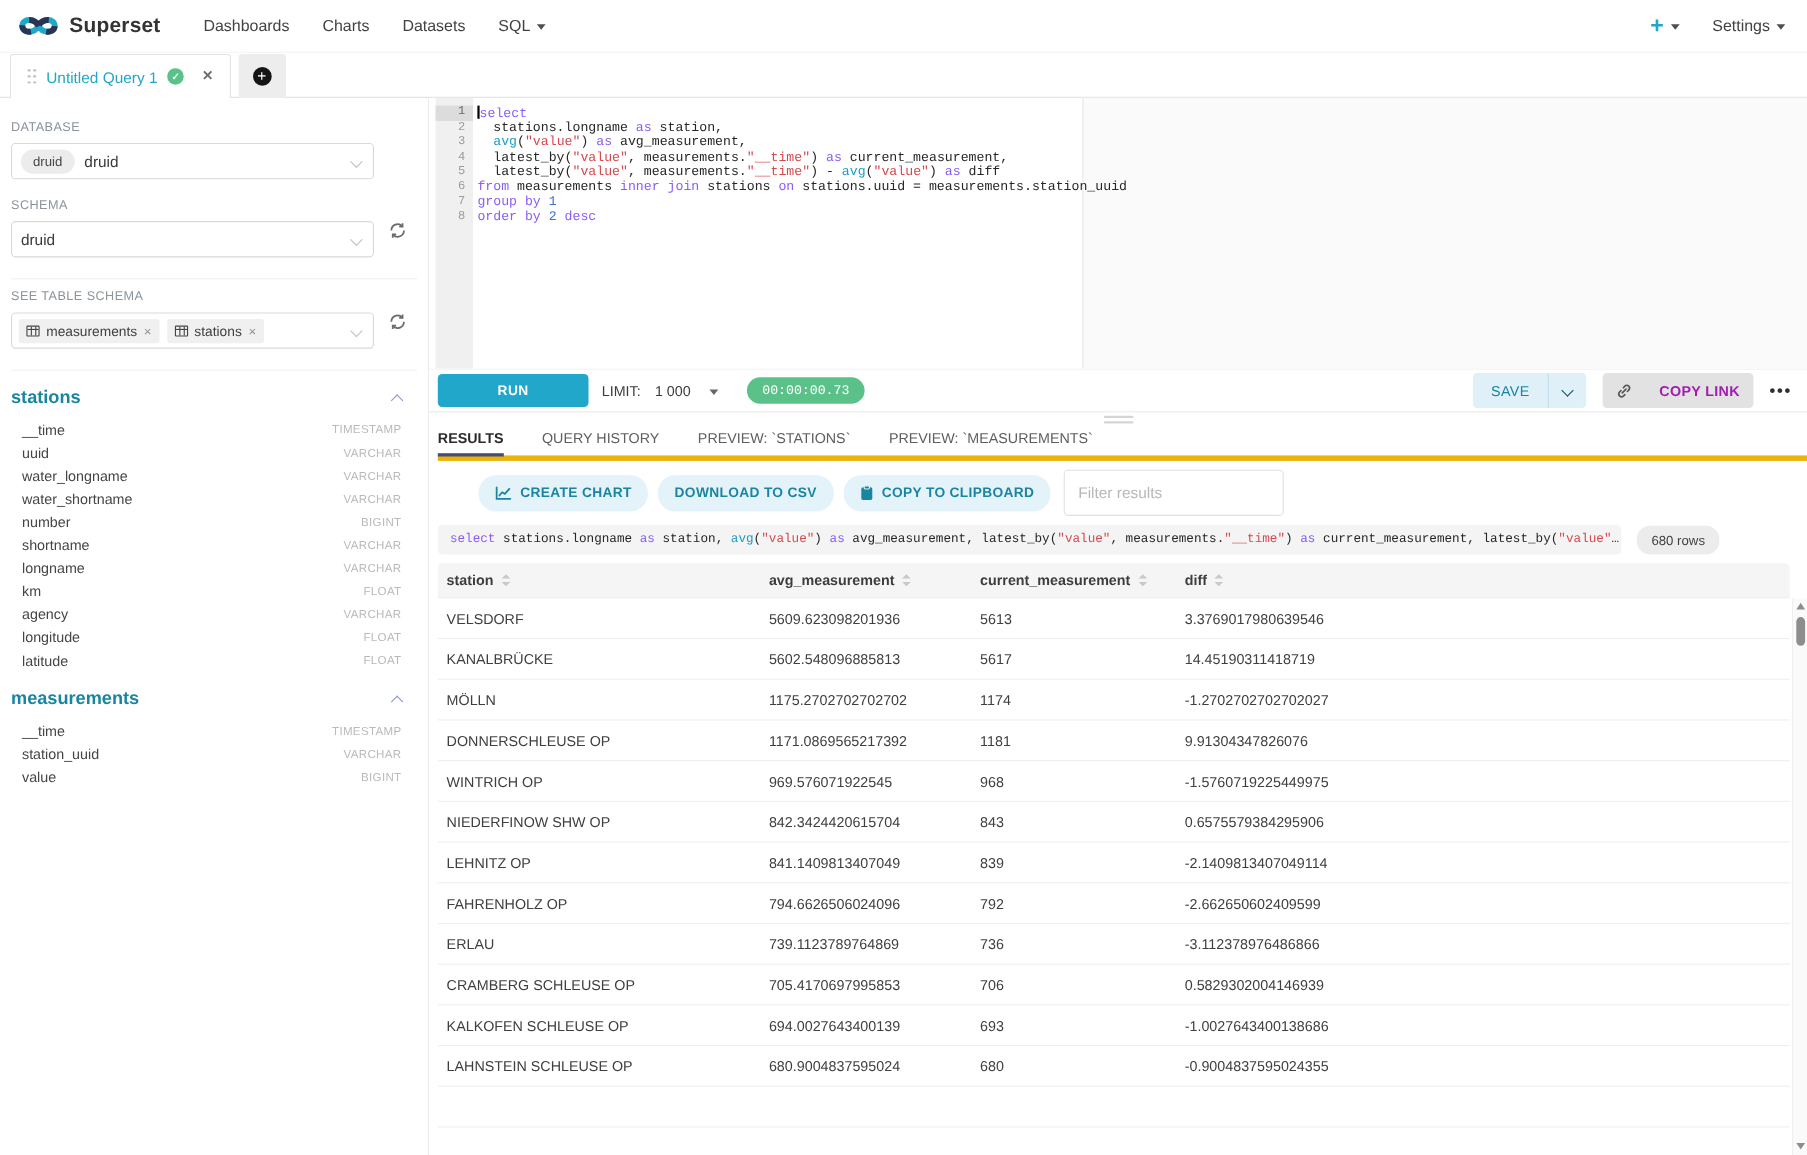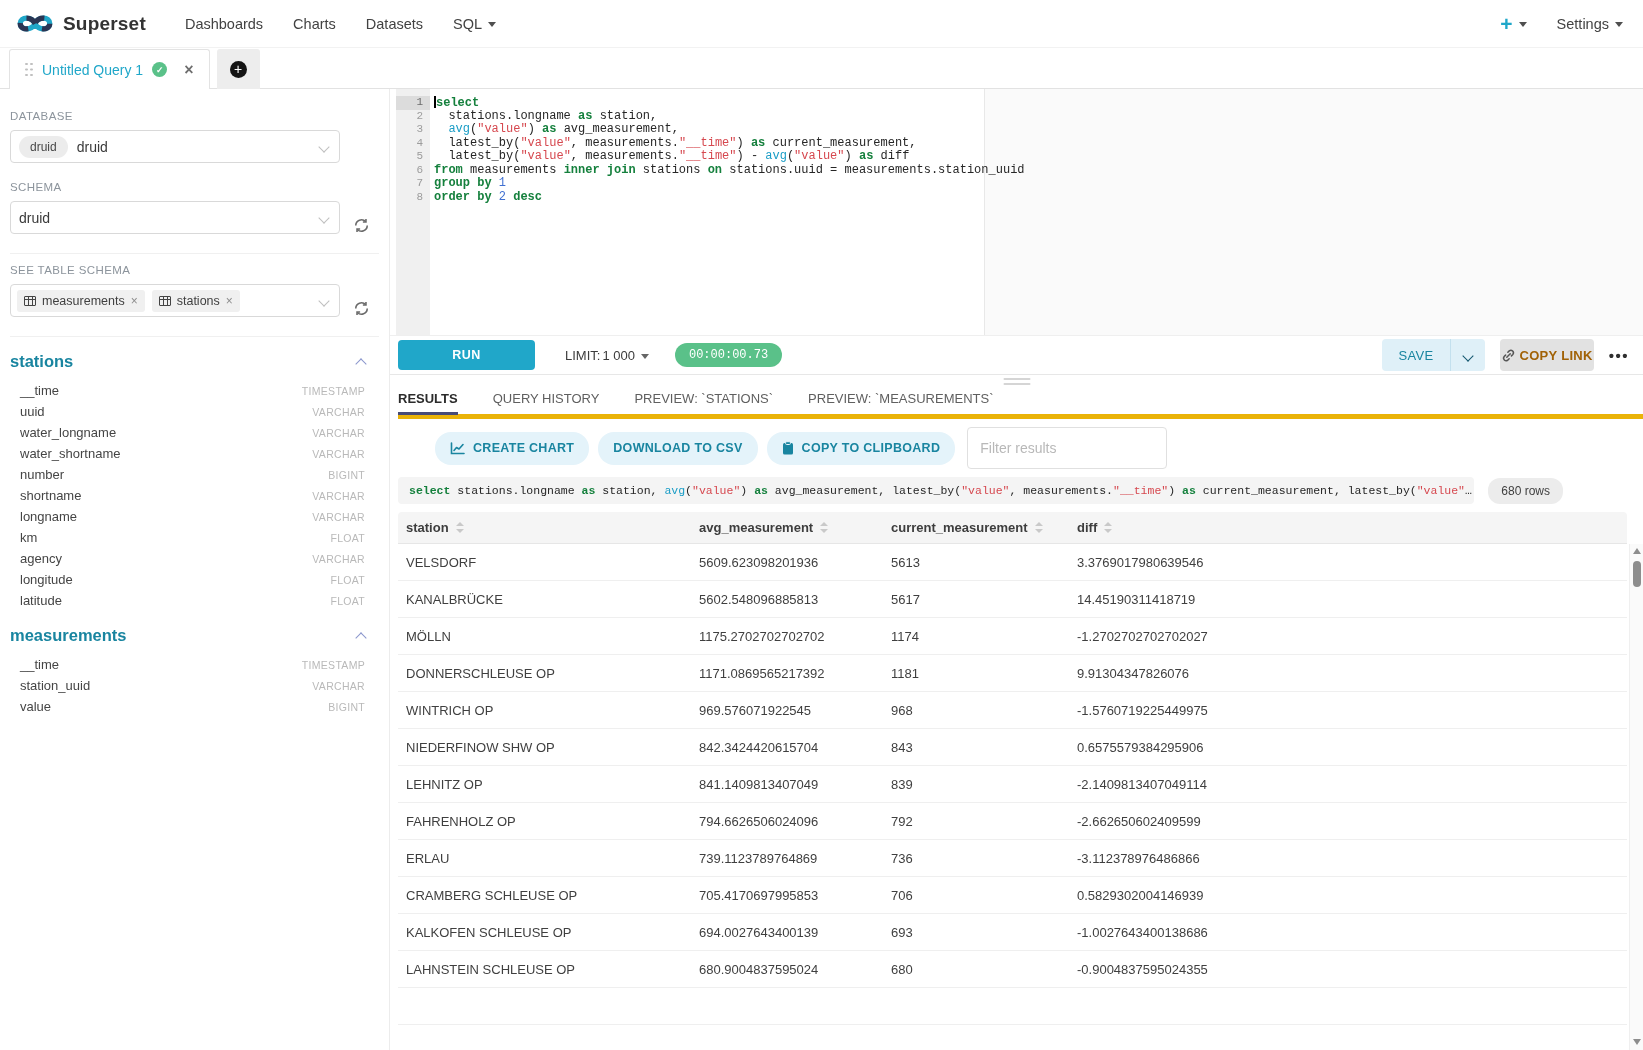--- a/index.html
+++ b/index.html
@@ -22,21 +22,21 @@
 .drag-dots i{position:absolute;width:2.5px;height:2.5px;border-radius:50%;background:#c0c0c0;box-shadow:5px 0 0 #c0c0c0,0 5.5px 0 #c0c0c0,5px 5.5px 0 #c0c0c0,0 11px 0 #c0c0c0,5px 11px 0 #c0c0c0}
 .qtab-title{color:#20a7c9;font-size:14px;white-space:nowrap}
 .check-circle{width:15px;height:15px;border-radius:50%;background:#5ac189;color:#fff;font-size:9px;display:flex;align-items:center;justify-content:center;font-weight:bold;flex:0 0 auto}
 .tab-close{color:#6e6e6e;font-size:16px;font-weight:bold;margin-left:8px;cursor:pointer;line-height:1}
 .addtab{width:43px;height:40px;background:#ededed;border-radius:3px 3px 0 0;margin-left:7px;display:flex;align-items:center;justify-content:center;position:relative;top:1px;cursor:pointer}
 .addtab-circle{width:17px;height:17px;background:#141414;border-radius:50%;color:#fff;font-size:14px;display:flex;align-items:center;justify-content:center;padding-bottom:1px}
 
 .main{display:flex;height:961px}
 .sidebar{width:390px;border-right:1px solid #ececec;padding:14px 0 0 10px;overflow:hidden}
 .side-label{font-size:11.5px;color:#8c949c;letter-spacing:.4px;margin:7px 0 8px}
-.select-row{display:flex;align-items:flex-end;gap:13px}
+.select-row{display:flex;align-items:flex-start;gap:13px}
 .select{width:330px;height:33px;border:1px solid #d9d9d9;border-radius:4px;display:flex;align-items:center;padding:0 28px 0 8px;position:relative;gap:9px;cursor:pointer;background:#fff}
 .select .chev{position:absolute;right:11px;top:12px}
 .chev{width:8px;height:8px;border-right:1.4px solid #bfbfbf;border-bottom:1.4px solid #bfbfbf;transform:rotate(45deg);display:inline-block}
 .chev-up{width:8px;height:8px;border-right:1.6px solid #8a96cc;border-bottom:1.6px solid #8a96cc;transform:rotate(-135deg);display:inline-block;margin-top:5px}
 .pill{background:#ececec;border-radius:12px;padding:4px 11px;font-size:12px;color:#484848}
 .select-value{font-size:14px;color:#3a3a3a}
 .side-divider{height:1px;background:#f0f0f0;margin:19px 10px 10px 0}
 .tchip{background:#f0f0f0;border-radius:3px;padding:4px 7px;font-size:12.5px;display:inline-flex;align-items:center;gap:6px;color:#3f3f3f}
 .tchip .x{color:#8c8c8c;font-size:12px;cursor:pointer}
 .grid-ico{width:12px;height:10px;border:1.3px solid #444;border-radius:1px;flex:0 0 auto;background:linear-gradient(#444,#444) 0 2.4px/100% 1.1px no-repeat,linear-gradient(#444,#444) 3.3px 0/1.1px 100% no-repeat,linear-gradient(#444,#444) 6.9px 0/1.1px 100% no-repeat}
@@ -48,40 +48,40 @@
 
 .workspace{flex:1;display:flex;flex-direction:column;position:relative;min-width:0}
 .editor{height:246px;display:flex;position:relative;padding-left:6px;font-family:"Liberation Mono","DejaVu Sans Mono",monospace;background:#fff}
 .gutter{width:34px;background:#f0f0f0;padding-top:7px;z-index:2}
 .gut-cell{height:13.5px;font-size:11px;color:#9c9c9c;text-align:right;padding-right:7px;line-height:13.5px}
 .gut-cell.act{background:#dcdcdc;color:#6b6b6b}
 .code-pane{flex:1;padding-top:7px;position:relative;min-width:0}
 .print-area{position:absolute;left:554px;top:0;right:0;bottom:0;background:#fafafa}
 .print-line{position:absolute;left:554px;top:0;bottom:0;width:1px;background:#e8e8e8}
 .code-line{height:13.5px;line-height:13.5px;font-size:12px;white-space:pre;padding-left:4px;position:relative;z-index:1}
-.sg-kw{font-weight:bold;color:#15803d}
+.sg-kw{font-weight:normal;color:#8b5cf6}
 .sg-pl{color:#262626}
 .sg-fn{color:#1a9dc6}
 .sg-str{color:#d6484f}
 .sg-num{color:#3f6fd1}
 .cursor{display:inline-block;width:2px;height:12px;background:#000;vertical-align:-2px}
 
 .toolbar{height:40px;border-top:1px solid #efefef;border-bottom:1px solid #e7e7e7;display:flex;align-items:center;padding:0 14px 0 8px}
 .run-btn{width:137px;height:30px;background:#20a7c9;color:#fff;font-weight:bold;font-size:12.5px;letter-spacing:.4px;border:none;border-radius:4px;cursor:pointer;font-family:"Liberation Sans",sans-serif}
-.limit{display:flex;align-items:center;gap:2px;font-size:13px;color:#3c3c3c;margin-left:30px;cursor:pointer}
+.limit{display:flex;align-items:center;gap:13px;font-size:13px;color:#3c3c3c;margin-left:12px;cursor:pointer}
 .limit b{font-weight:normal}
 .limit .caret-solid{border-top-color:#666;margin-left:4px}
 .timer{background:#5ac189;color:#fff;font-family:"Liberation Mono","DejaVu Sans Mono",monospace;font-size:12px;padding:5px 14px;border-radius:12px;margin-left:26px}
 .tb-right{margin-left:auto;display:flex;align-items:center;gap:15px}
 .save-btn{background:#dff0f8;border-radius:4px;height:32px;display:flex;align-items:center;cursor:pointer}
 .save-label{color:#1985a0;font-weight:normal;font-size:13px;padding:0 17px;letter-spacing:.3px}
 .save-divider{width:1px;height:32px;background:#c3e0ee}
 .save-caret{padding:0 13px}
 .save-caret .chevd{width:8px;height:8px;border-right:1.8px solid #12566e;border-bottom:1.8px solid #12566e;transform:rotate(45deg);display:inline-block;margin-top:-3px}
-.copylink-btn{background:#e2e2e2;border-radius:4px;height:32px;display:flex;align-items:center;gap:3px;padding:0 1px;color:#a16207;font-weight:bold;font-size:13px;letter-spacing:.3px;cursor:pointer}
+.copylink-btn{background:#e2e2e2;border-radius:4px;height:32px;display:flex;align-items:center;gap:24px;padding:0 12px;color:#a21caf;font-weight:bold;font-size:13px;letter-spacing:.3px;cursor:pointer}
 .more-dots{color:#2f2f2f;font-size:15px;font-weight:bold;letter-spacing:1.5px;cursor:pointer}
 
 .south{flex:1;position:relative;padding-left:8px;background:#fff;min-height:0}
 .drag-handle{position:absolute;top:3px;left:50%;transform:translateX(-50%);width:27px;cursor:row-resize}
 .drag-handle i{display:block;height:2px;background:#d5d5d5;margin-bottom:3px;border-radius:1px}
 .rtabs{display:flex;gap:35px;border-bottom:5px solid #eab308;padding-top:16px;height:44px}
 .rtab{font-size:13px;color:#5f5f5f;padding-bottom:14px;position:relative;cursor:pointer;white-space:nowrap}
 .rtab.active{color:#2b2b2b;font-weight:bold}
 .rtab.active:after{content:"";position:absolute;left:0;right:0;bottom:-1px;height:3px;background:#474b77}
 .controls{display:flex;align-items:center;margin:8px 0 0 37px;height:42px}

